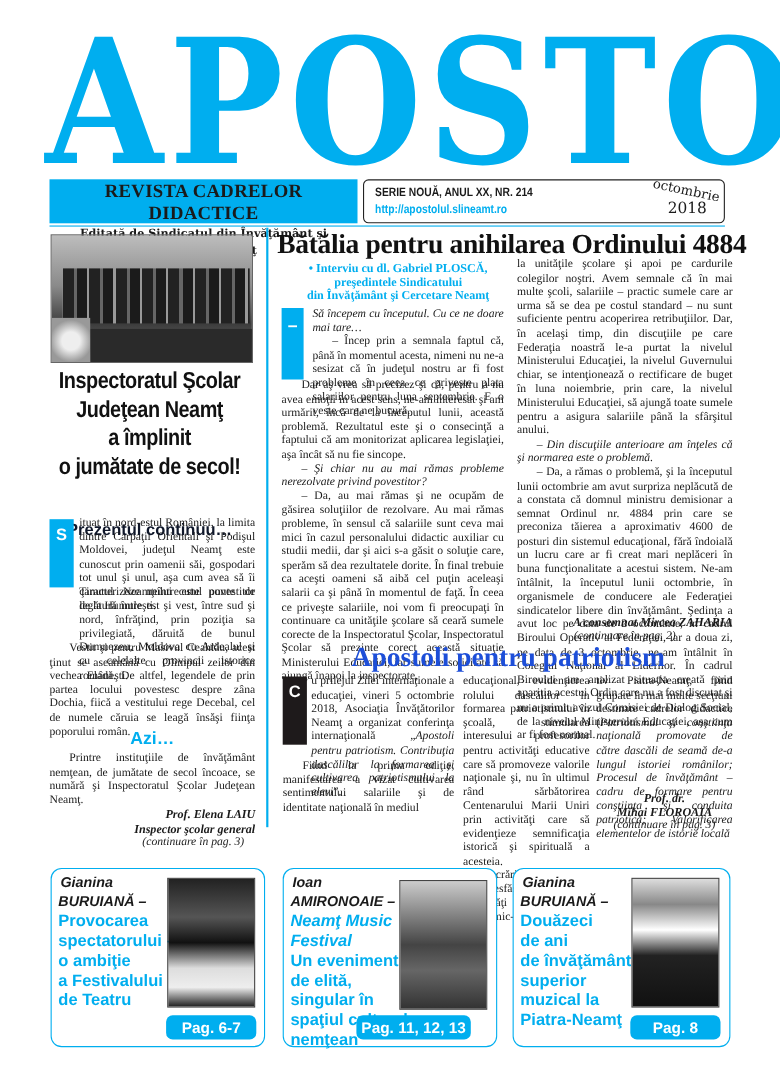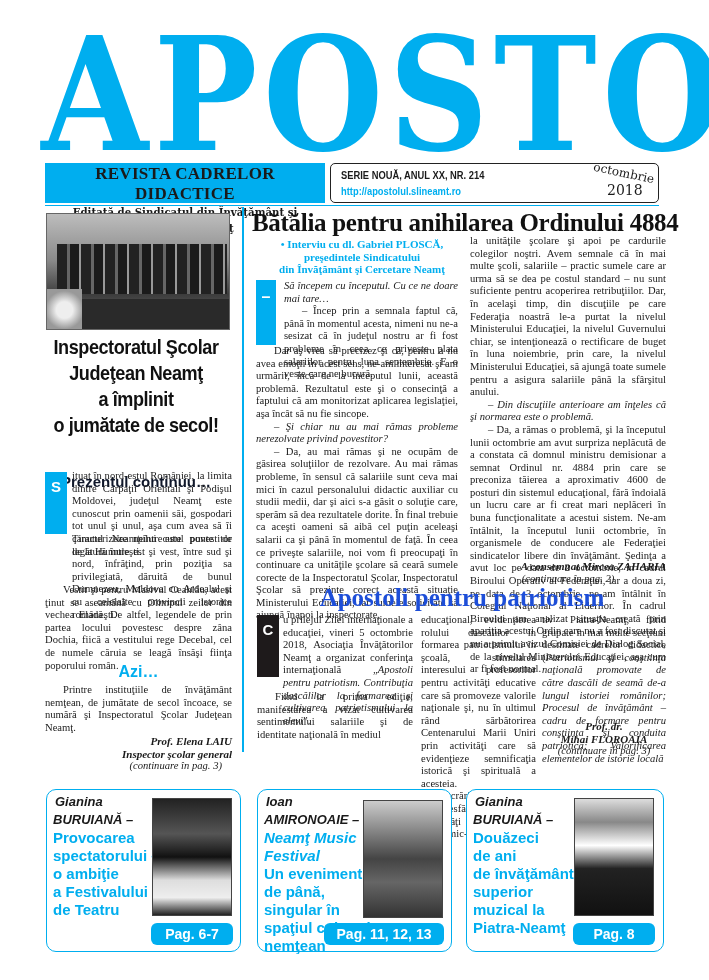--- a/index.html
+++ b/index.html
@@ -113,21 +113,21 @@
   .promo-title.it { font-style: italic; }
   .promo-photo { position: absolute; top: 8px; width: 80px; height: 118px; border: 1px solid #444; overflow: hidden; }
   .promo-1 .promo-photo { left: 105px; background: linear-gradient(180deg, #222 0%, #555 30%, #111 50%, #ddd 70%, #eee 85%, #222 100%); }
   .promo-2 .promo-photo { left: 105px; top: 10px; background: linear-gradient(180deg, #ccc 0%, #888 25%, #444 50%, #666 70%, #333 100%); }
   .promo-3 .promo-photo { left: 107px; background: linear-gradient(180deg, #ddd 0%, #888 20%, #fff 40%, #222 60%, #111 100%); }
   .promo-btn {
     position: absolute; bottom: 6px; height: 22px; background: #00aeef; border-radius: 6px;
     color: #fff; font-family: "Liberation Sans", sans-serif; font-weight: bold; font-size: 14px; line-height: 22px; text-align: center;
   }
   .promo-1 .promo-btn { left: 104px; width: 82px; }
-  .promo-2 .promo-btn { left: 66px; width: 120px; }
+  .promo-2 .promo-btn { left: 66px; width: 104px; }
   .promo-3 .promo-btn { left: 106px; width: 82px; }
 </style>
 </head>
 <body>
 
 <header class="masthead">
   <div class="masthead-title">APOSTOLUL</div>
 </header>
 <div class="subtitle-box">
   <div class="subtitle-line1">REVISTA CADRELOR DIDACTICE</div>
@@ -235,21 +235,21 @@
   <div class="promo-btn">Pag. 6-7</div>
 </div>
 
 <div class="promo promo-2">
   <div class="promo-author">
     <div class="first">Ioan</div>
     <div>AMIRONOAIE –</div>
     <div class="promo-title it">Neamţ Music</div>
     <div class="promo-title it">Festival</div>
     <div class="promo-title">Un eveniment</div>
-    <div class="promo-title">de până,</div>
+    <div class="promo-title">de elită,</div>
     <div class="promo-title">singular în</div>
     <div class="promo-title">spaţiul cultural</div>
     <div class="promo-title">nemţean</div>
   </div>
   <div class="promo-photo"></div>
   <div class="promo-btn">Pag. 11, 12, 13</div>
 </div>
 
 <div class="promo promo-3">
   <div class="promo-author">

